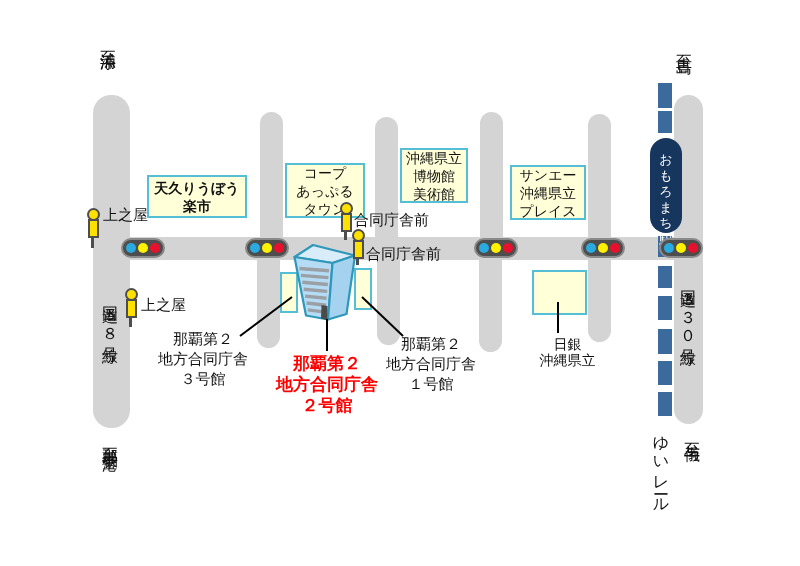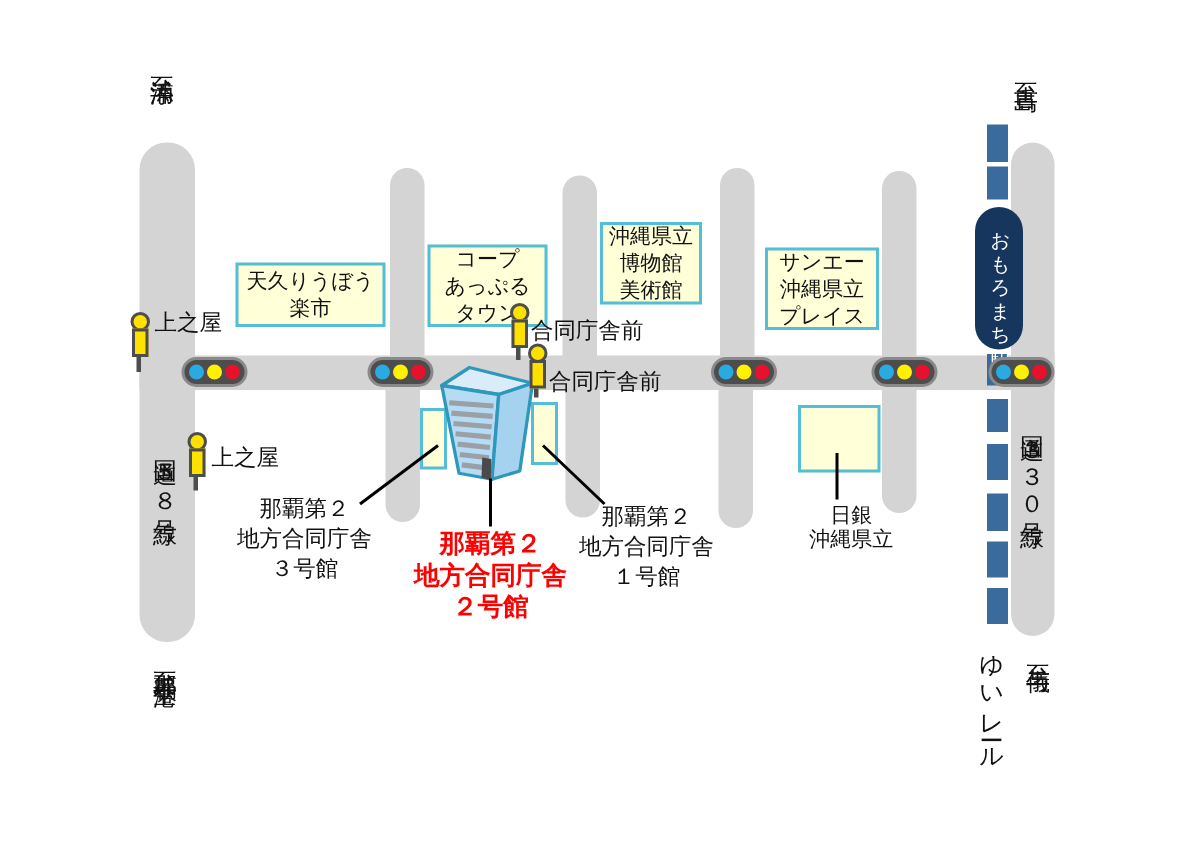--- a/index.html
+++ b/index.html
@@ -71,21 +71,21 @@
   <div class="mrail" style="top:266px;height:22px;"></div>
   <div class="mrail" style="top:296px;height:24px;"></div>
   <div class="mrail" style="top:329px;height:25px;"></div>
   <div class="mrail" style="top:361px;height:24px;"></div>
   <div class="mrail" style="top:392px;height:24px;"></div>
 
   <div class="station">
     <div class="vtext" style="position:static;">おもろまち駅</div>
   </div>
 
-  <div class="lbox" style="left:157px;top:175px;width:96px;height:39px;">
+  <div class="lbox" style="left:147px;top:175px;width:96px;height:39px;font-weight:bold;">
     <span>天久りうぼう
 楽市</span></div>
   <div class="lbox" style="left:285px;top:163px;width:76px;height:51px;">
     <span>コープ
 あっぷる
 タウン</span></div>
   <div class="lbox" style="left:400px;top:148px;width:64px;height:51px;">
     <span>沖縄県立
 博物館
 美術館</span></div>

